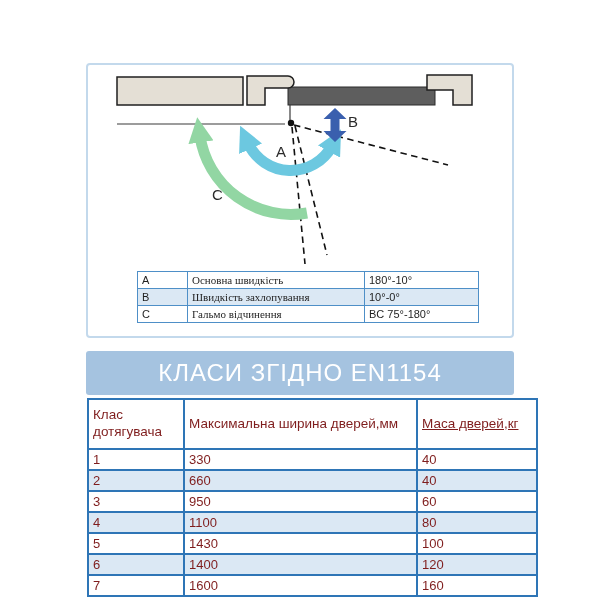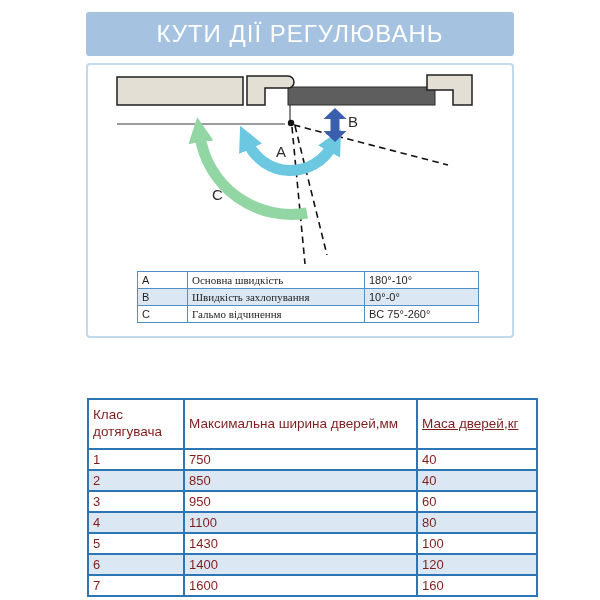--- a/index.html
+++ b/index.html
@@ -45,23 +45,20 @@
   .classes tr.alt{background:#dbe8f4;}
   .classes .c1{width:86px;}
   .classes .c2{width:223px;}
   .classes .c3{width:110px;text-decoration:underline;}
 </style>
 </head>
 <body>
 
 <div class="canvas">
 
-  <div class="hdr hdr1">
-    <span>КУТИ ДІЇ РЕГУЛЮВАНЬ</span>
-  </div>
 
   <div class="panel">
 
     <svg width="424" height="271" viewBox="0 0 424 271">
       <defs>
         <marker id="ah-c" viewBox="0 0 10 10" refX="2.5" refY="5" markerWidth="2.3" markerHeight="2.3" orient="auto-start-reverse" fill="#92d6a3">
           <path d="M0,0 L10,5 L0,10 Z"></path>
         </marker>
         <marker id="ah-a1" viewBox="0 0 10 10" refX="2.5" refY="5" markerWidth="2.3" markerHeight="2.3" orient="auto-start-reverse" fill="#6cc8e0">
           <path d="M0,0 L10,5 L0,10 Z"></path>
@@ -107,44 +104,47 @@
           <td class="c-val">180°-10°</td>
         </tr>
         <tr class="alt">
           <td class="c-key">B</td>
           <td class="c-label">Швидкість захлопування</td>
           <td class="c-val">10°-0°</td>
         </tr>
         <tr>
           <td class="c-key">C</td>
           <td class="c-label">Гальмо відчинення</td>
-          <td class="c-val">BC 75°-260°</td>
+          <td class="c-val">BC 75°-180°</td>
         </tr>
       </tbody>
     </table>
   </div>
 
+  <div class="hdr hdr2">
+    <span>КЛАСИ ЗГІДНО EN1154</span>
+  </div>
 
   <table class="classes">
     <thead>
       <tr>
         <th class="c1">Клас дотягувача</th>
         <th class="c2">Максимальна ширина дверей,мм</th>
         <th class="c3">Маса дверей,кг</th>
       </tr>
     </thead>
     <tbody>
       <tr>
         <td>1</td>
-        <td>750</td>
+        <td>330</td>
         <td>40</td>
       </tr>
       <tr class="alt">
         <td>2</td>
-        <td>850</td>
+        <td>660</td>
         <td>40</td>
       </tr>
       <tr>
         <td>3</td>
         <td>950</td>
         <td>60</td>
       </tr>
       <tr class="alt">
         <td>4</td>
         <td>1100</td>

